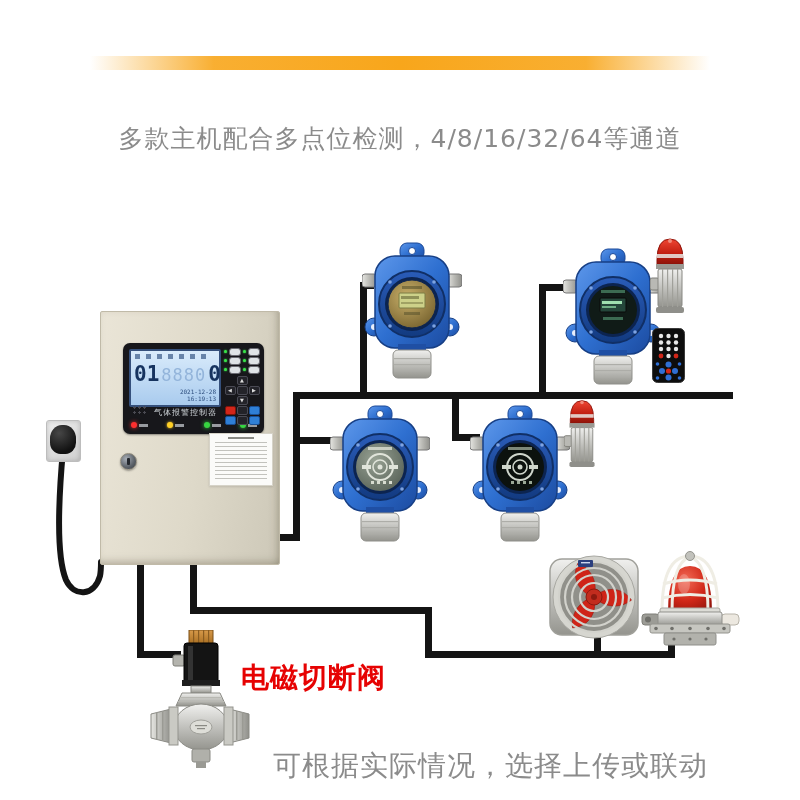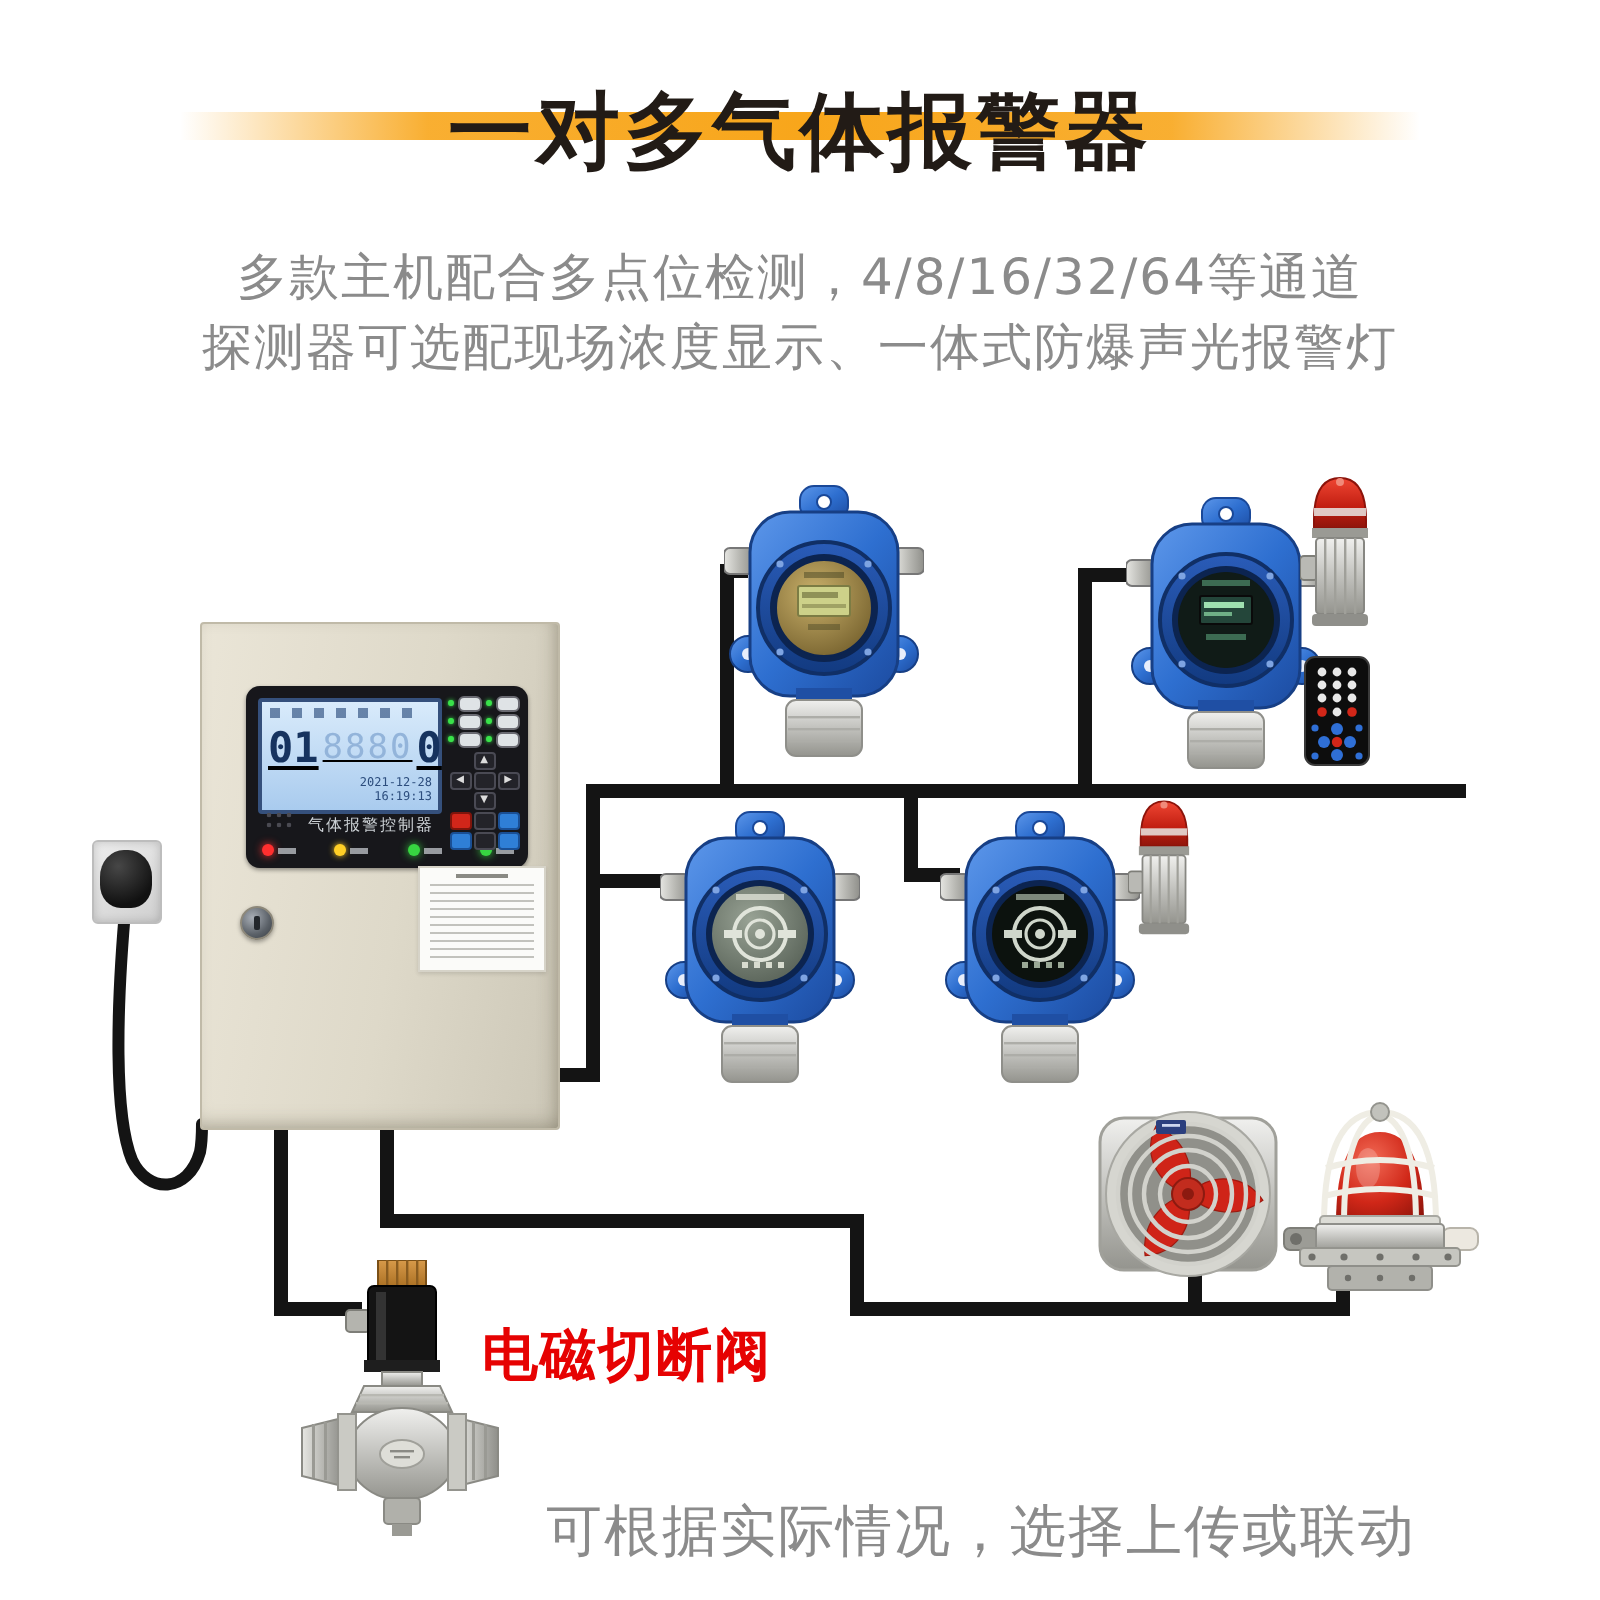--- a/index.html
+++ b/index.html
@@ -23,22 +23,22 @@
   .ctrl-box{position:absolute;left:100px;top:311px;width:178px;height:252px;
     background:linear-gradient(100deg,#eae5d7 0%,#ded9c9 55%,#cdc8b8 100%);
     border:1px solid #c0baa8;border-radius:2px;z-index:3;
     box-shadow:inset -6px 0 9px -5px rgba(110,105,85,.45), inset 0 -7px 9px -5px rgba(110,105,85,.4);}
   .ctrl-panel{position:absolute;left:22px;top:31px;width:141px;height:91px;
     background:#17171b;border-radius:7px;box-shadow:0 1px 2px rgba(0,0,0,.4);}
   .lcd{position:absolute;left:6px;top:6px;width:88px;height:54px;border-radius:2px;
     background:linear-gradient(180deg,#d9ebfb 0%,#a9cbee 100%);border:2px solid #35507c;}
   .lcd-topmarks{position:absolute;left:4px;top:3px;width:76px;height:5px;opacity:.65;
     background:repeating-linear-gradient(90deg,#2c4d7d 0 5px,transparent 5px 11px);}
-  .lcd-main{position:absolute;left:3px;top:11px;width:82px;height:24px;display:flex;align-items:center;
-    font-family:"DejaVu Sans Mono","Liberation Mono",monospace;text-decoration:underline;}
+  .lcd-main{position:absolute;left:3px;top:11px;width:82px;height:24px;display:flex;align-items:flex-start;
+    font-family:"DejaVu Sans Mono","Liberation Mono",monospace;}
   .lcd-chan{font-size:21px;font-weight:bold;color:#16335f;}
   .lcd-ghost{font-size:17px;color:#93b4da;margin:3px 2px;letter-spacing:1px;}
   .lcd-val{font-size:21px;font-weight:bold;color:#16335f;margin-left:auto;margin-right:2px;}
   .lcd-foot{position:absolute;right:3px;top:37px;text-align:right;font-size:6px;line-height:7px;
     color:#2c4d7d;font-family:"DejaVu Sans Mono","Liberation Mono",monospace;}
   .spk-holes{position:absolute;left:9px;top:62px;width:16px;height:11px;
     background-image:radial-gradient(#4a4a52 1px,transparent 1.3px);background-size:5px 5px;}
   .panel-label{position:absolute;left:22px;top:64px;width:72px;text-align:right;
     font-size:8px;color:#cdd2d6;letter-spacing:1px;white-space:nowrap;}
   .led-row{position:absolute;left:8px;top:79px;width:126px;display:flex;justify-content:space-between;align-items:center;}
@@ -319,23 +319,21 @@
         <ellipse cx="51" cy="97" rx="11" ry="7" fill="#deded8" stroke="#a0a09a"></ellipse>
         <rect x="45" y="95" width="12" height="1.2" fill="#8a8a84"></rect>
         <rect x="47" y="98" width="8" height="1.2" fill="#8a8a84"></rect>
         <rect x="42" y="119" width="18" height="13" rx="2" fill="#b0b0aa" stroke="#8a8a84"></rect>
         <rect x="46" y="132" width="10" height="6" fill="#9a9a94"></rect>
       </symbol>
     </defs>
   </svg>
 
   <div class="title-stripe"></div>
-  <div class="title">一对多气体报警器</div>
   <div class="subtitle sub1">多款主机配合多点位检测，4/8/16/32/64等通道</div>
-  <div class="subtitle sub2">探测器可选配现场浓度显示、一体式防爆声光报警灯</div>
 
   <div class="wire" style="left:276px;top:534px;width:24px;height:7px;"></div>
   <div class="wire" style="left:293px;top:392px;width:7px;height:149px;"></div>
   <div class="wire" style="left:293px;top:392px;width:440px;height:7px;"></div>
   <div class="wire" style="left:360px;top:282px;width:7px;height:117px;"></div>
   <div class="wire" style="left:360px;top:282px;width:14px;height:7px;"></div>
   <div class="wire" style="left:293px;top:437px;width:44px;height:7px;"></div>
   <div class="wire" style="left:452px;top:392px;width:7px;height:48px;"></div>
   <div class="wire" style="left:452px;top:434px;width:28px;height:7px;"></div>
   <div class="wire" style="left:539px;top:284px;width:7px;height:115px;"></div>

